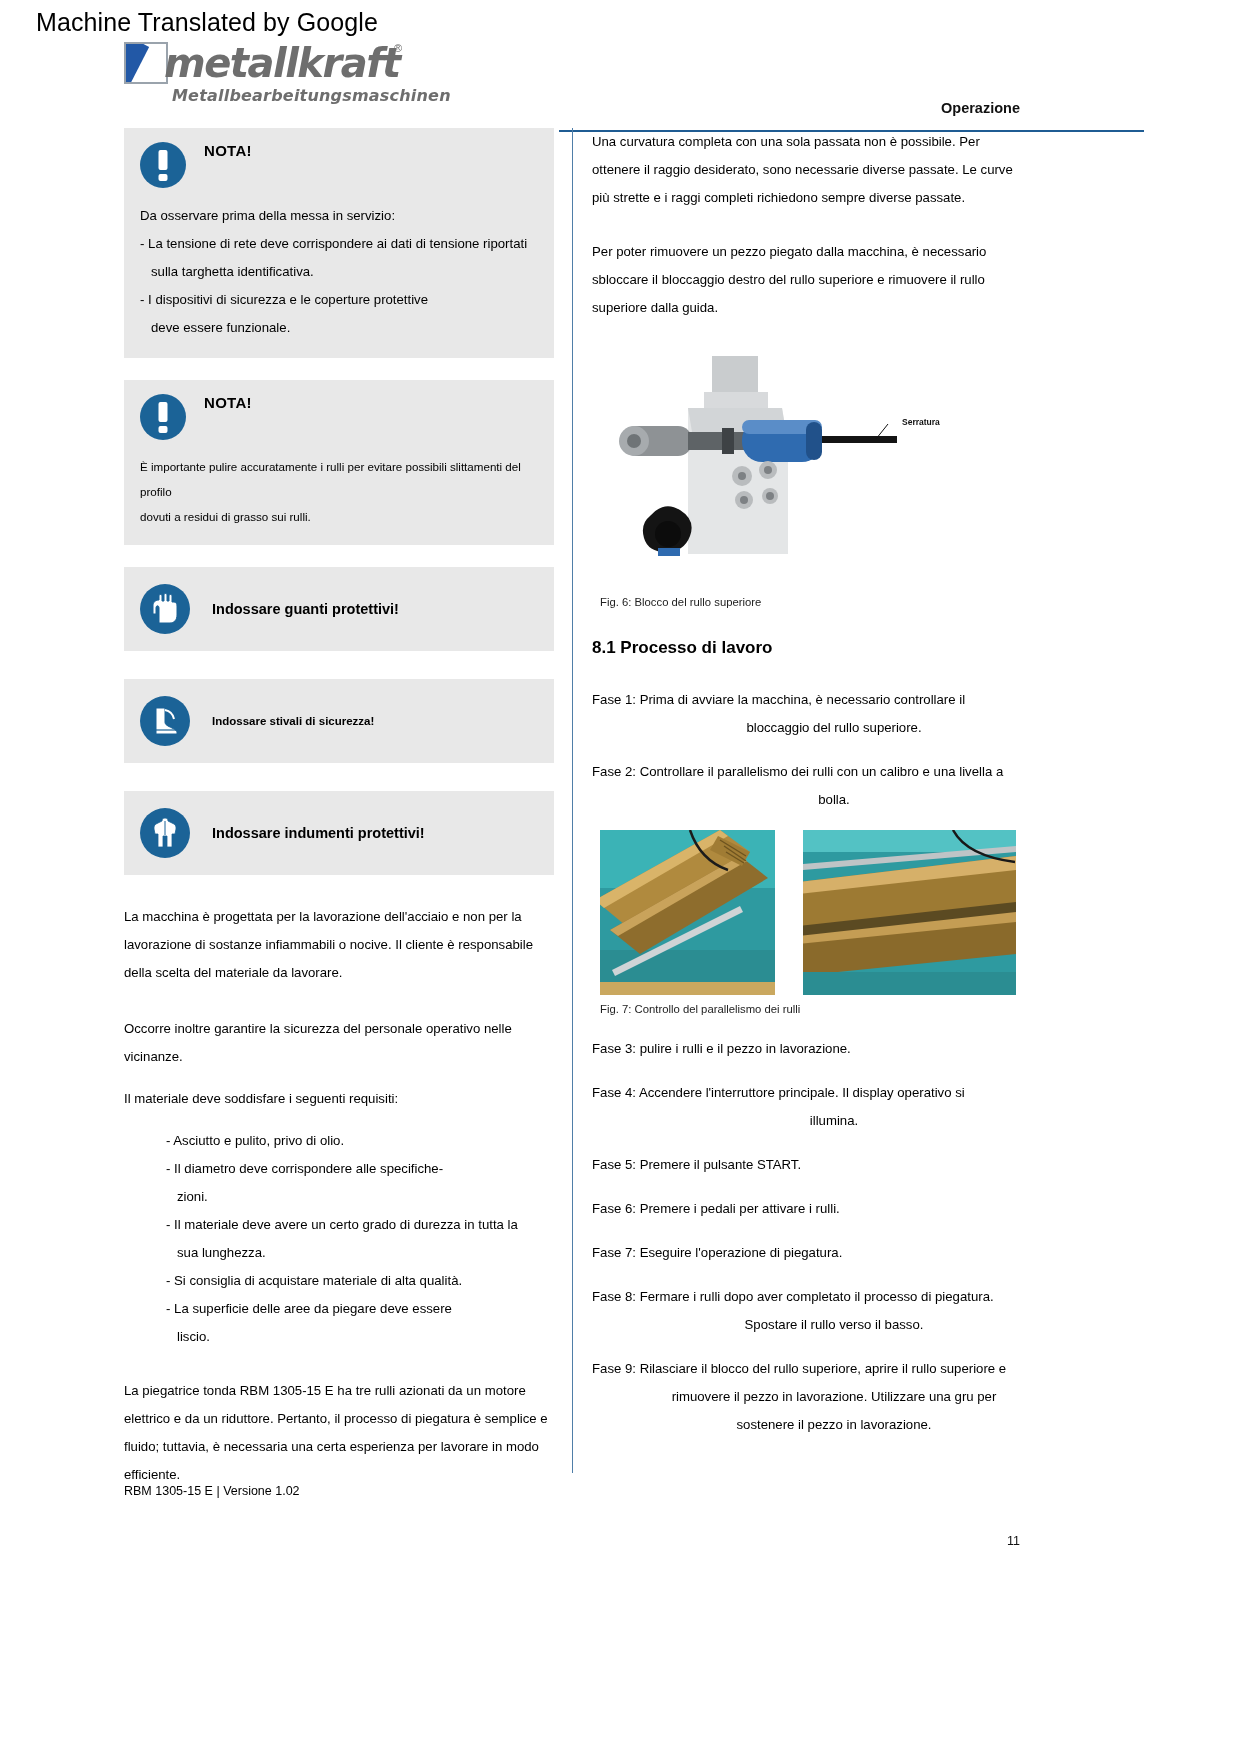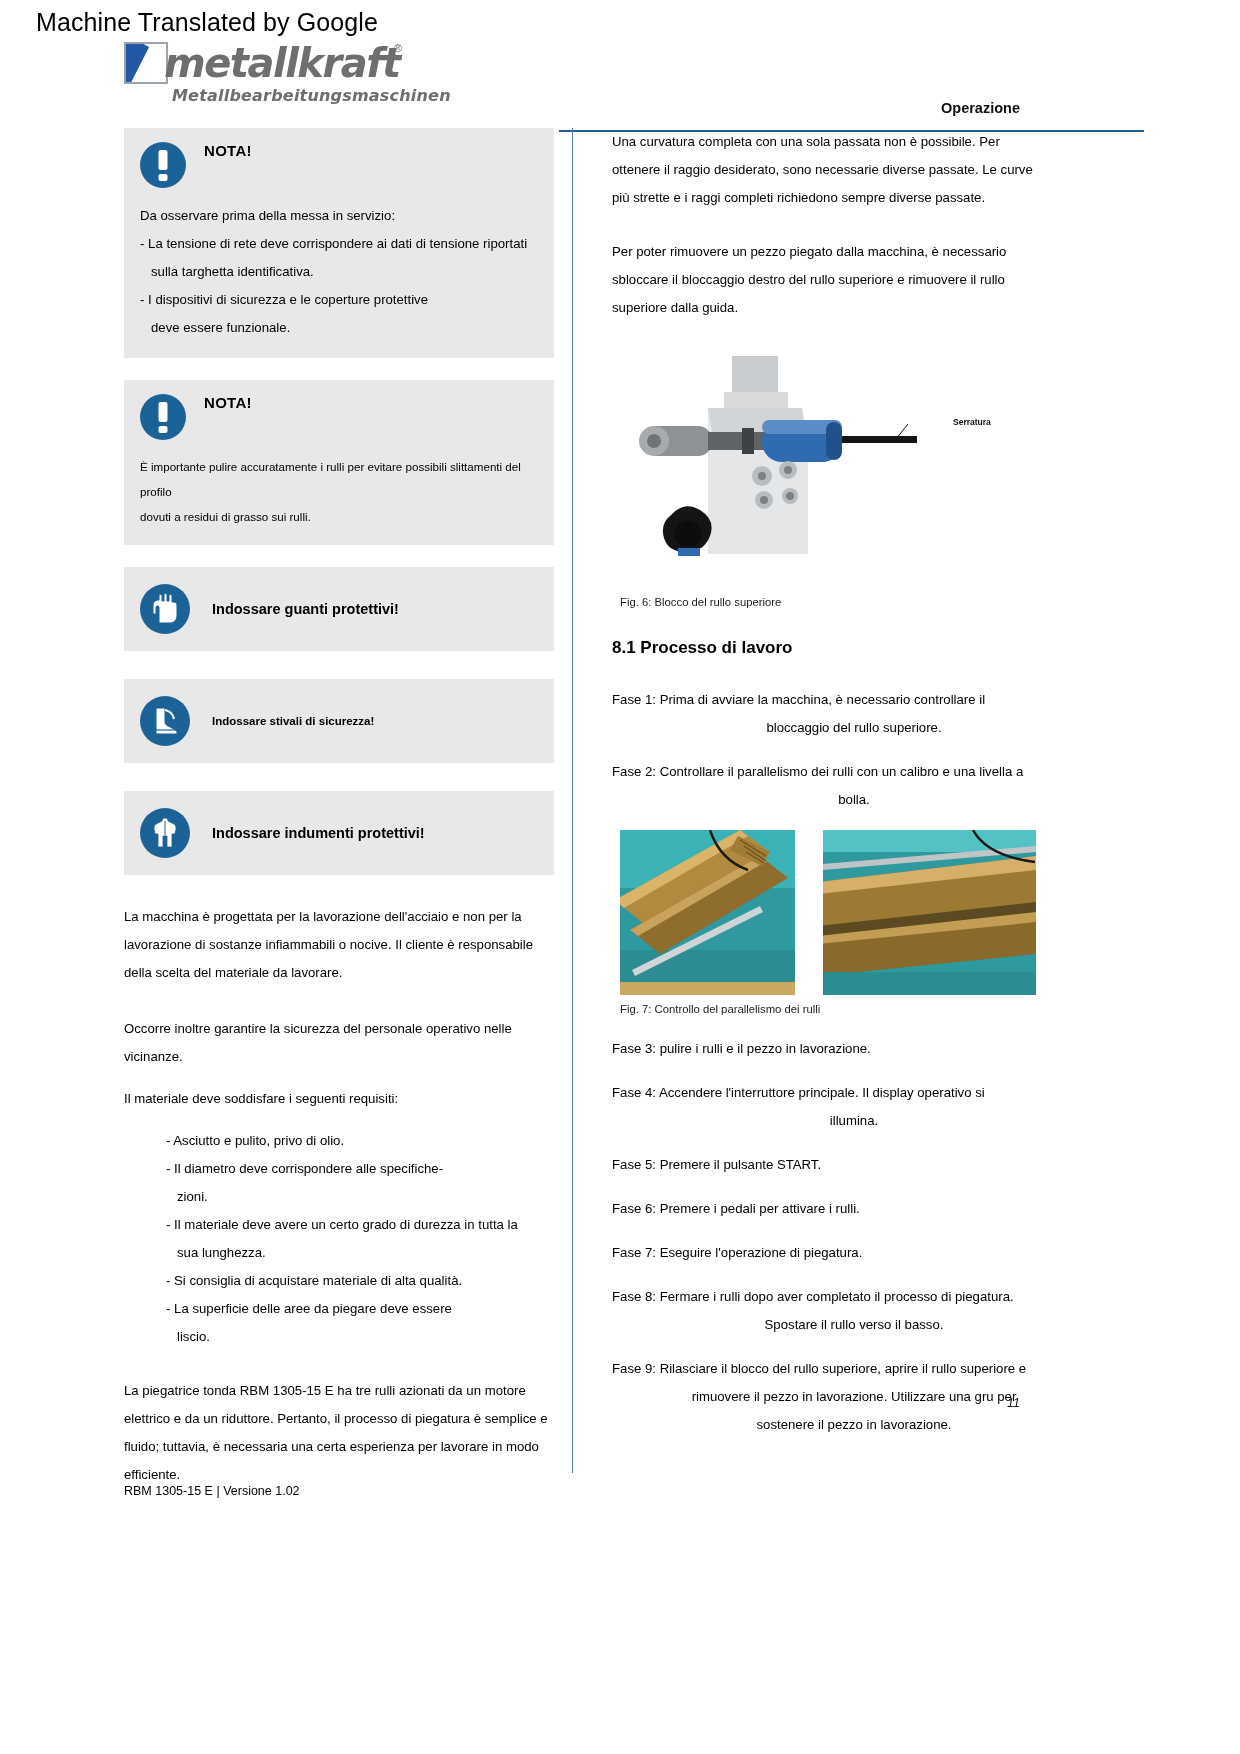--- a/index.html
+++ b/index.html
@@ -44,21 +44,21 @@
   .header-title{
     position:absolute;right:0;top:60px;
     font-size:14.5px;font-weight:bold;color:#111;
   }
   .header-rule{
     position:absolute;left:435px;top:90px;width:585px;height:0;
     border-top:2.2px solid #1f5c93;
   }
   
   .col-left{position:absolute;left:124px;top:128px;width:430px;}
-  .col-right{position:absolute;left:612px;top:128px;width:424px;}
+  .col-right{position:absolute;left:592px;top:128px;width:424px;}
   .col-divider{
     position:absolute;left:572px;top:128px;width:0;height:1345px;
     border-left:1px solid #4f7ea8;
   }
   
   .notebox{background:#e8e8e8;margin-bottom:22px;padding:14px 16px 16px 16px;box-sizing:border-box;}
   .note-head{display:flex;align-items:flex-start;gap:18px;}
   .icon-circle{
     width:46px;height:46px;border-radius:50%;
     background:#1b6397;flex:0 0 46px;position:relative;
@@ -101,23 +101,23 @@
     width:424px;height:240px;position:relative;overflow:hidden;background:#fff;
   }
   .fig-cap{font-size:11.3px;color:#222;margin:8px 0 0 8px;}
   .h2{font-size:17px;font-weight:bold;margin:30px 0 28px 0;}
   .step{font-size:13.2px;line-height:28px;margin:0 0 16px 0;}
   .step .ind{display:block;padding-left:60px;text-align:center;}
   .fig7wrap{display:flex;gap:28px;margin:10px 0 0 8px;}
   .fig7a{width:175px;height:165px;position:relative;overflow:hidden;}
   .fig7b{width:214px;height:165px;position:relative;overflow:hidden;}
   .footer-left{position:absolute;left:124px;top:1484px;font-size:12.5px;color:#000000;}
-  .footer-right{position:absolute;right:220px;top:1396px;font-size:12.5px;color:#111;font-style:italic;}
-  
-  .fig6-label{position:absolute;font-size:8.5px;font-weight:bold;color:#111;margin-left:31px;}
+  .footer-right{position:absolute;right:220px;top:1534px;font-size:12.5px;color:#111;}
+  
+  .fig6-label{position:absolute;font-size:8.5px;font-weight:bold;color:#111;}
 </style>
 </head>
 <body>
 
 <div class="mt-banner">Machine Translated by Google</div>
 
 <div class="header">
   <div class="logo">
     <div class="logo-mark"></div>
     <div class="logo-word">metallkraft</div>

